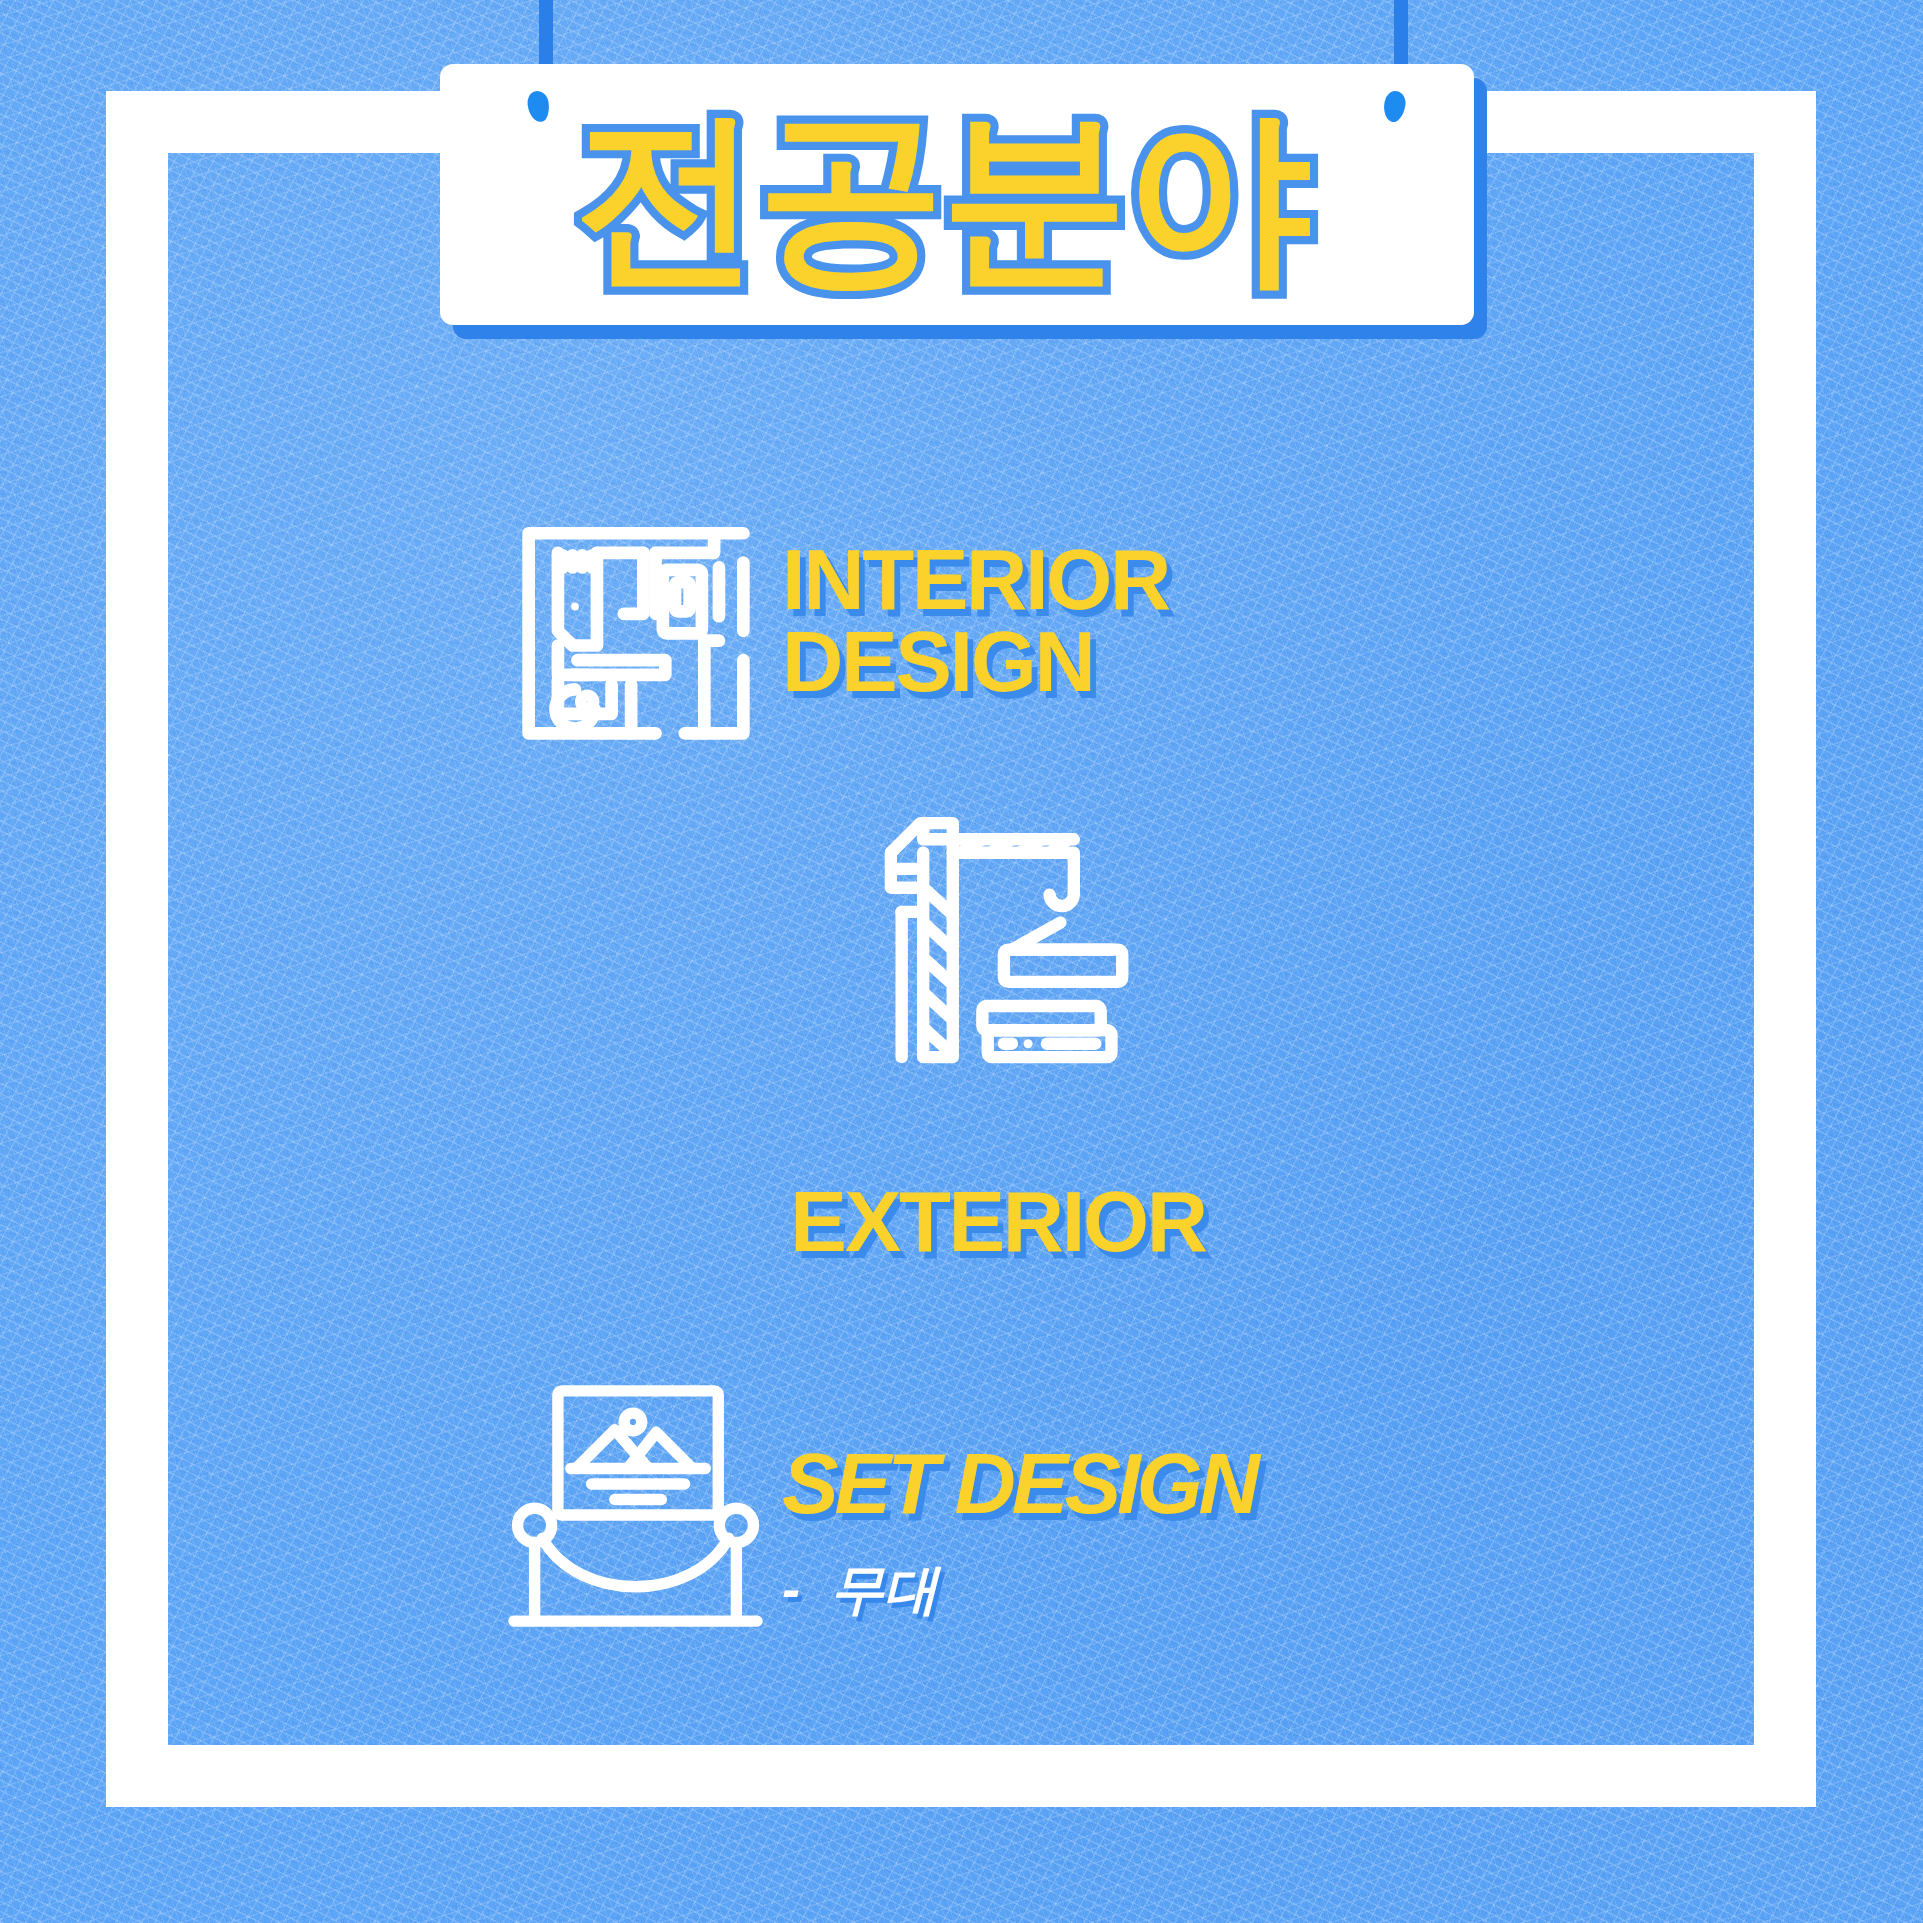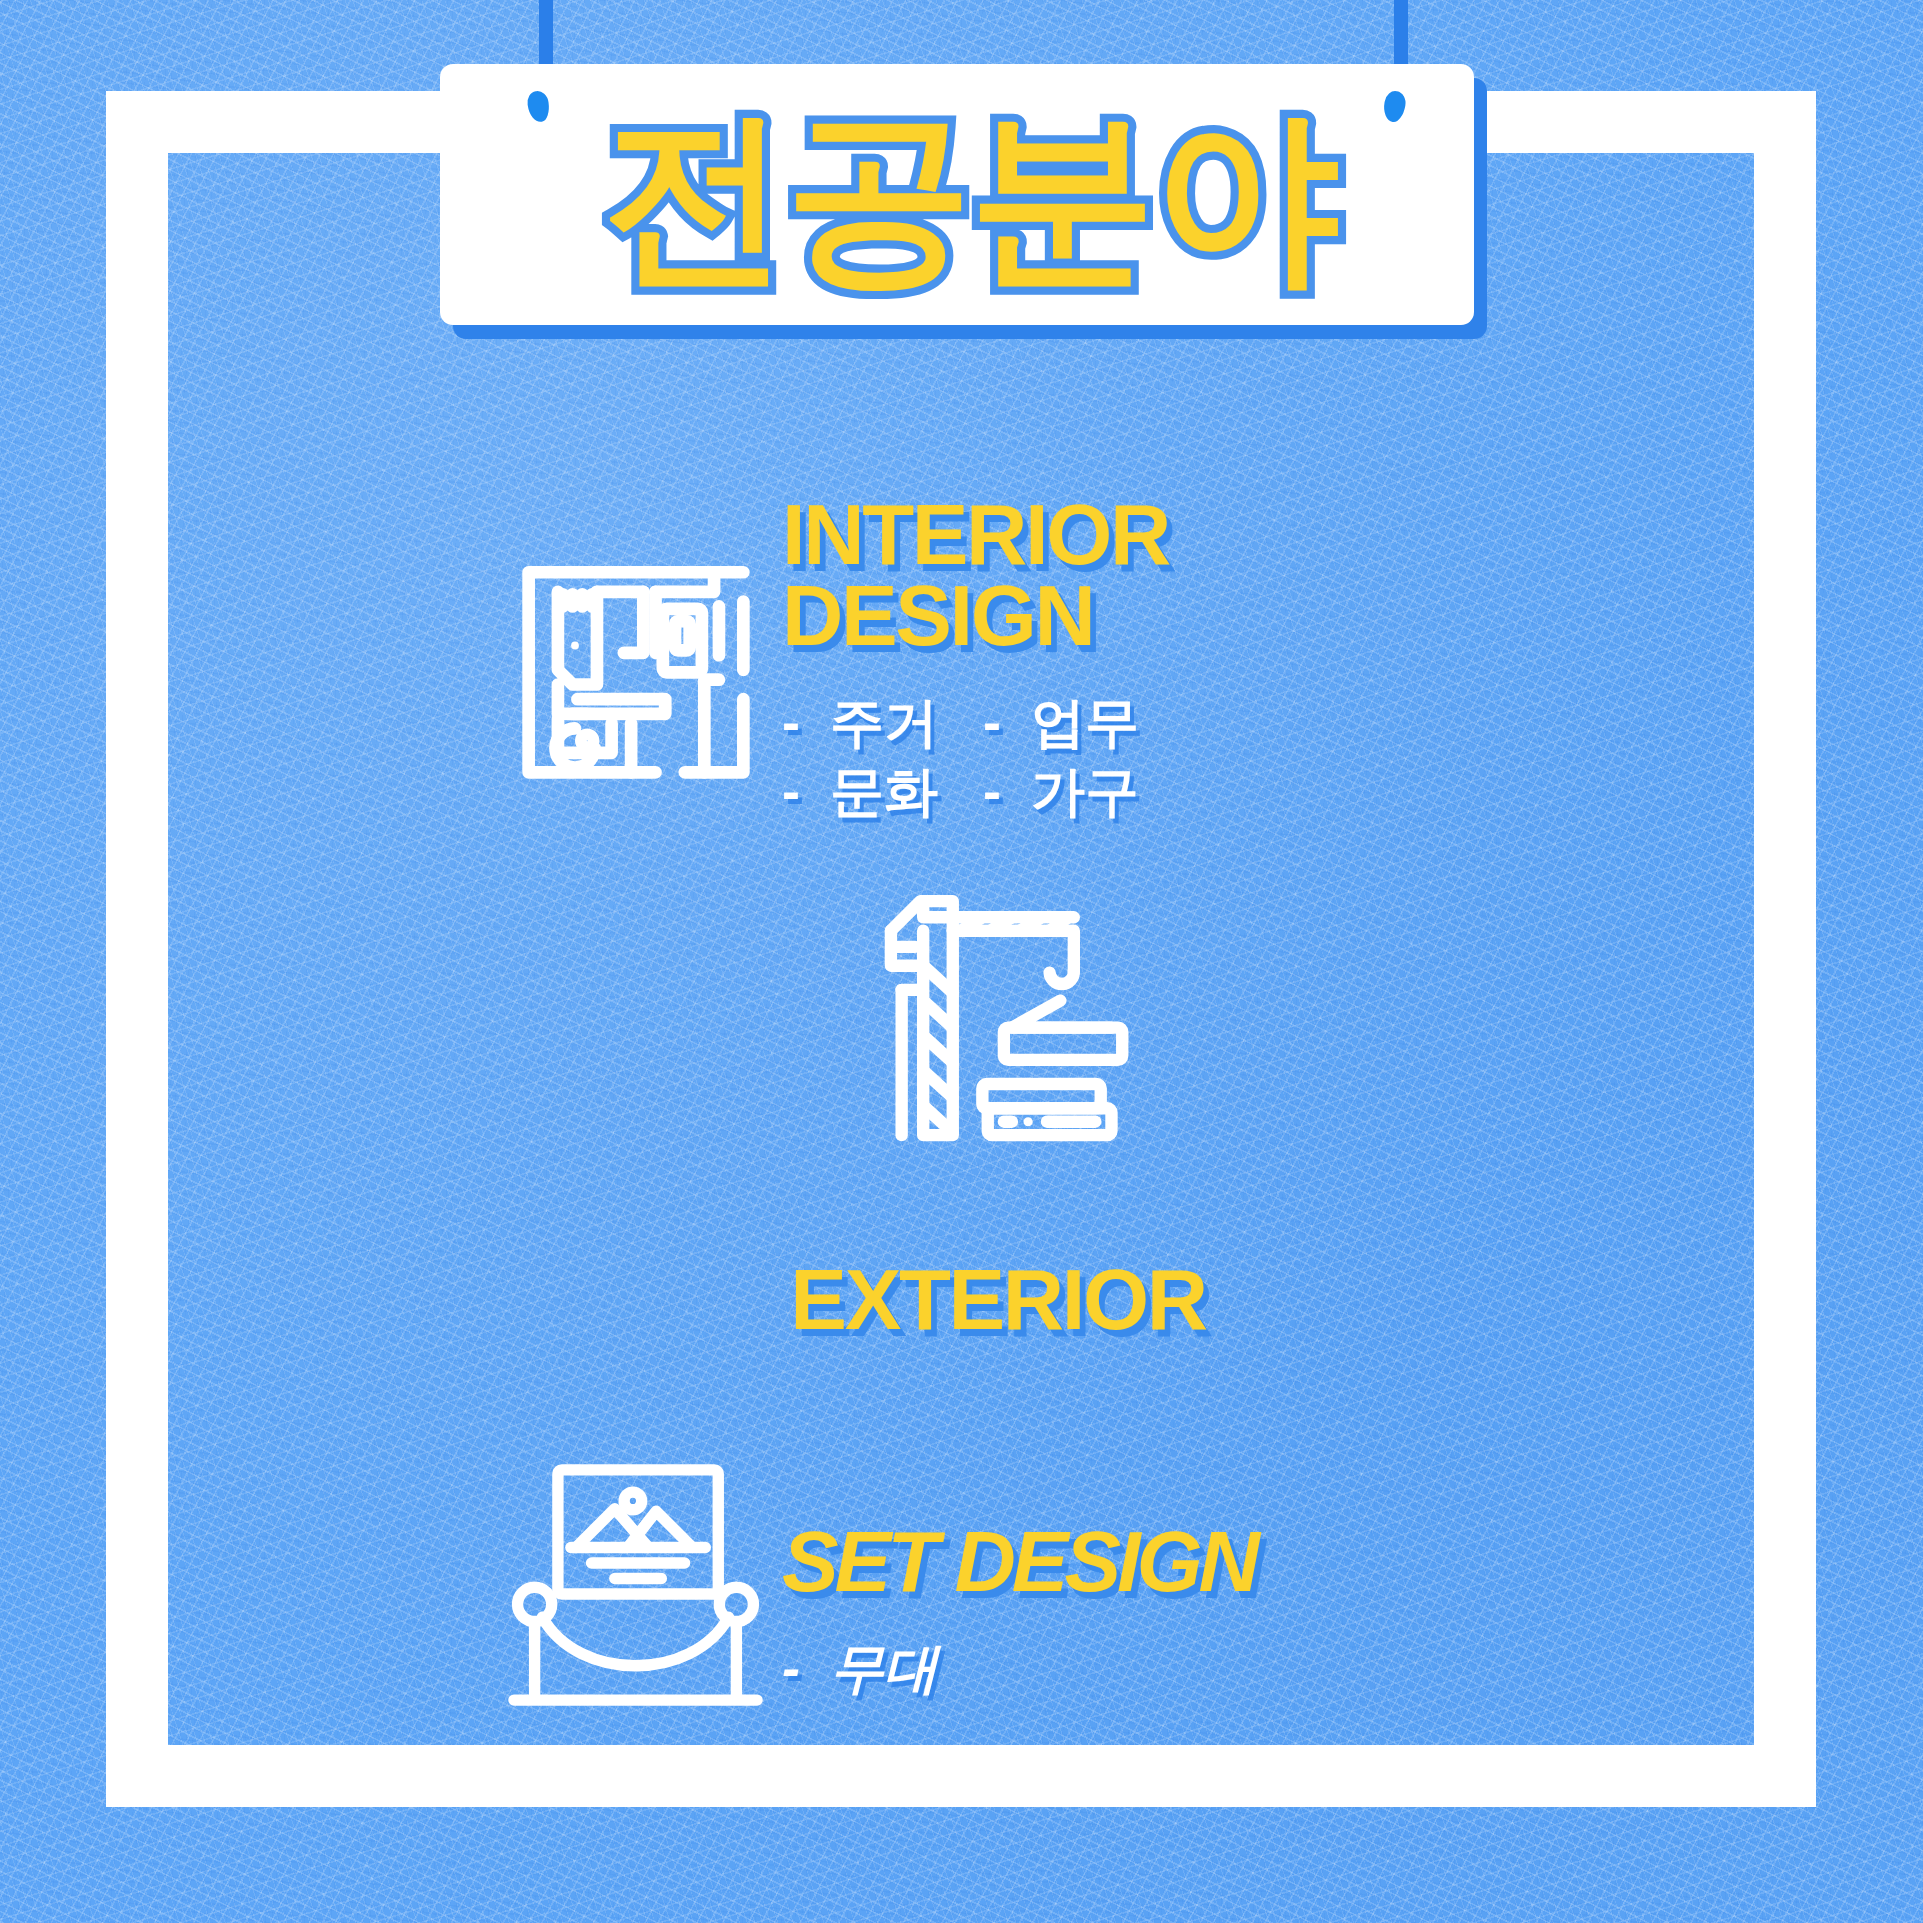--- a/index.html
+++ b/index.html
@@ -72,21 +72,21 @@
     position:absolute;width:21px;height:31px;
     background:#1E8BF0;
     border-radius:48% 52% 45% 55% / 40% 42% 60% 58%;
     z-index:6;
   }
   #nail-left{left:528px;top:91px;transform:rotate(-8deg);}
   #nail-right{left:1384px;top:91px;transform:rotate(10deg);}
 
   #poster-title{
     position:absolute;
-    left:452px;top:103px;
+    left:424px;top:103px;
     width:1034px;
     text-align:center;
     font-size:187px;
     font-weight:900;
     line-height:1;
     color:#FBD22C;
     letter-spacing:-3.3px;
     z-index:7;
     -webkit-text-stroke:16.3px #4A93EC;
     paint-order:stroke fill;
@@ -198,24 +198,20 @@
             <path d="M20,21 l0,5 M24,21 l0,5 M28,21 l0,5 M32,21 l0,5"></path>
             <circle cx="25" cy="42" r="1.6" fill="#FFFFFF" stroke="none"></circle>
             <path d="M25,76 a8,8 0 1,0 8,8"></path>
             <circle cx="30" cy="81" r="2.4"></circle>
           </svg>
         </span>
       </div>
       <div class="text-col">
         <div class="heading">INTERIOR
 DESIGN</div>
-        <div class="bullets">
-          <div class="bullet-row">-  주거   -  업무</div>
-          <div class="bullet-row">-  문화   -  가구</div>
-        </div>
       </div>
     </div>
 
     <div class="section" id="section-exterior">
       <div class="icon-col">
         <span>
           <svg class="icon-svg" width="269" height="269" viewBox="0 0 100 100" fill="none" stroke="#FFFFFF" stroke-width="4.6" stroke-linecap="round" stroke-linejoin="round">
 
             <polyline points="10,17 21,6 33,6 33,17"></polyline>
             <polyline points="10,17 10,30 22,30"></polyline>

